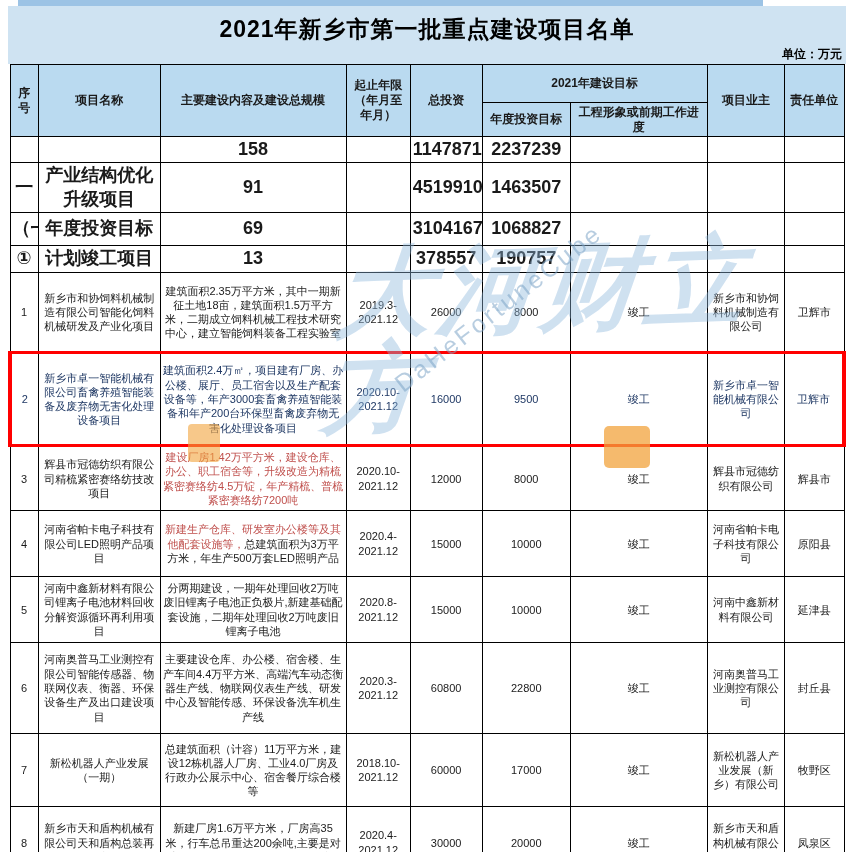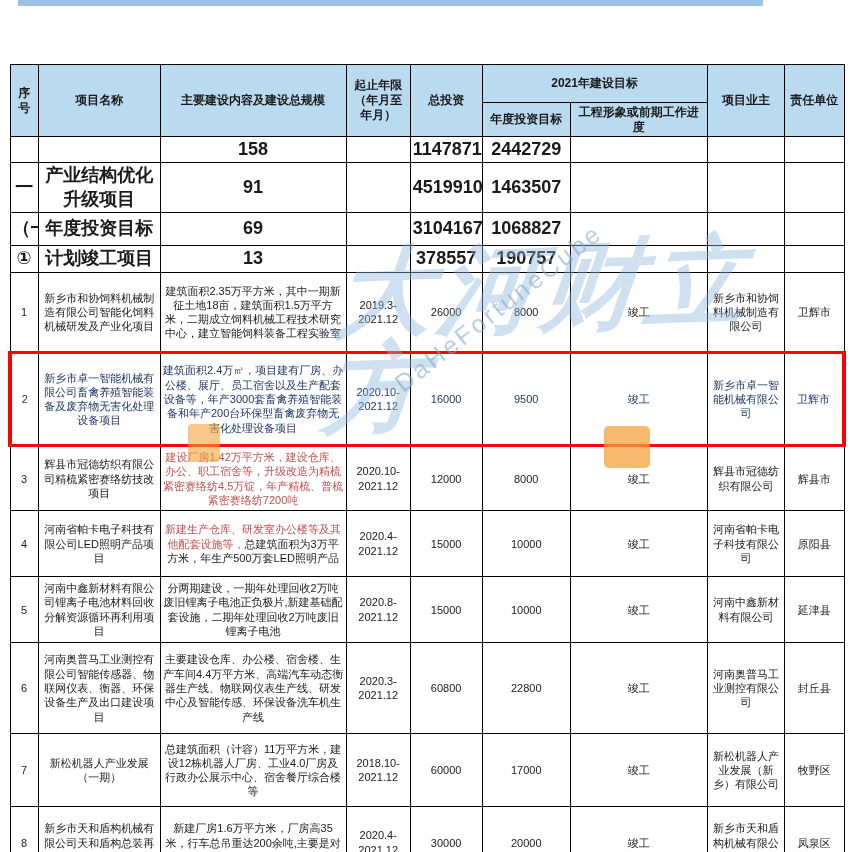--- a/index.html
+++ b/index.html
@@ -48,20 +48,24 @@
   .wm-cube-1{position:absolute;left:604px;top:426px;width:46px;height:42px;border-radius:5px;
     background:var(--watermark-orange);opacity:0.75;}
   .wm-cube-2{position:absolute;left:188px;top:424px;width:32px;height:38px;border-radius:4px;
     background:var(--watermark-orange);opacity:0.6;}
 </style>
 </head>
 <body>
 
 <div class="page">
   <div class="top-strip"></div>
+  <div class="top-block">
+    <div class="title">2021年新乡市第一批重点建设项目名单</div>
+    <div class="unit-note">单位：万元</div>
+  </div>
 
   <div class="tbl-wrap">
     <table id="proj-table">
       <colgroup>
         <col class="c-no">
           <col class="c-name">
           <col class="c-content">
           <col class="c-period">
         <col class="c-investment">
           <col class="c-annual">
@@ -85,21 +89,21 @@
           <th>工程形象或前期工作进度</th>
         </tr>
       </thead>
       <tbody>
           <tr class="summary " style="height: 24px;">
             <td></td>
             <td></td>
             <td>158</td>
             <td></td>
             <td>11478712</td>
-            <td>2442729</td>
+            <td>2237239</td>
             <td></td>
             <td></td>
             <td></td>
           </tr>
           <tr class="summary " style="height: 33px;">
             <td>一</td>
             <td>产业结构优化升级项目</td>
             <td>91</td>
             <td></td>
             <td>4519910</td>

